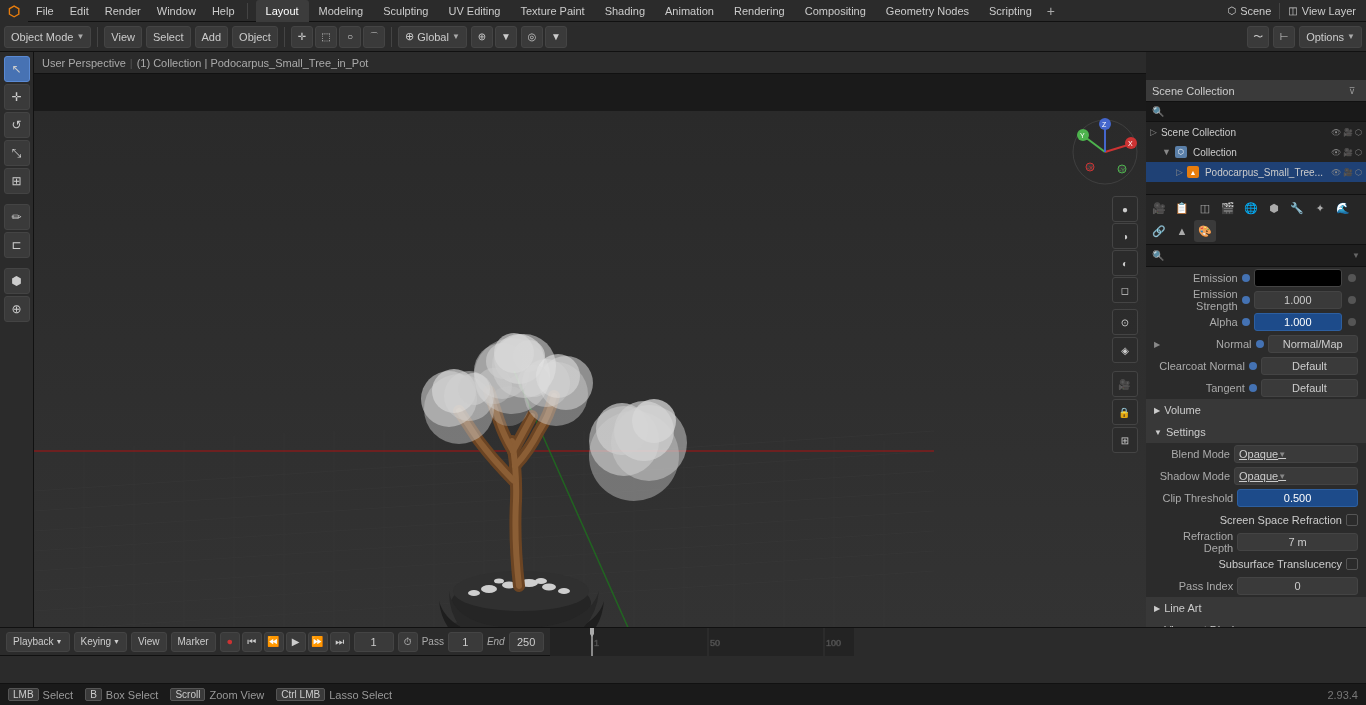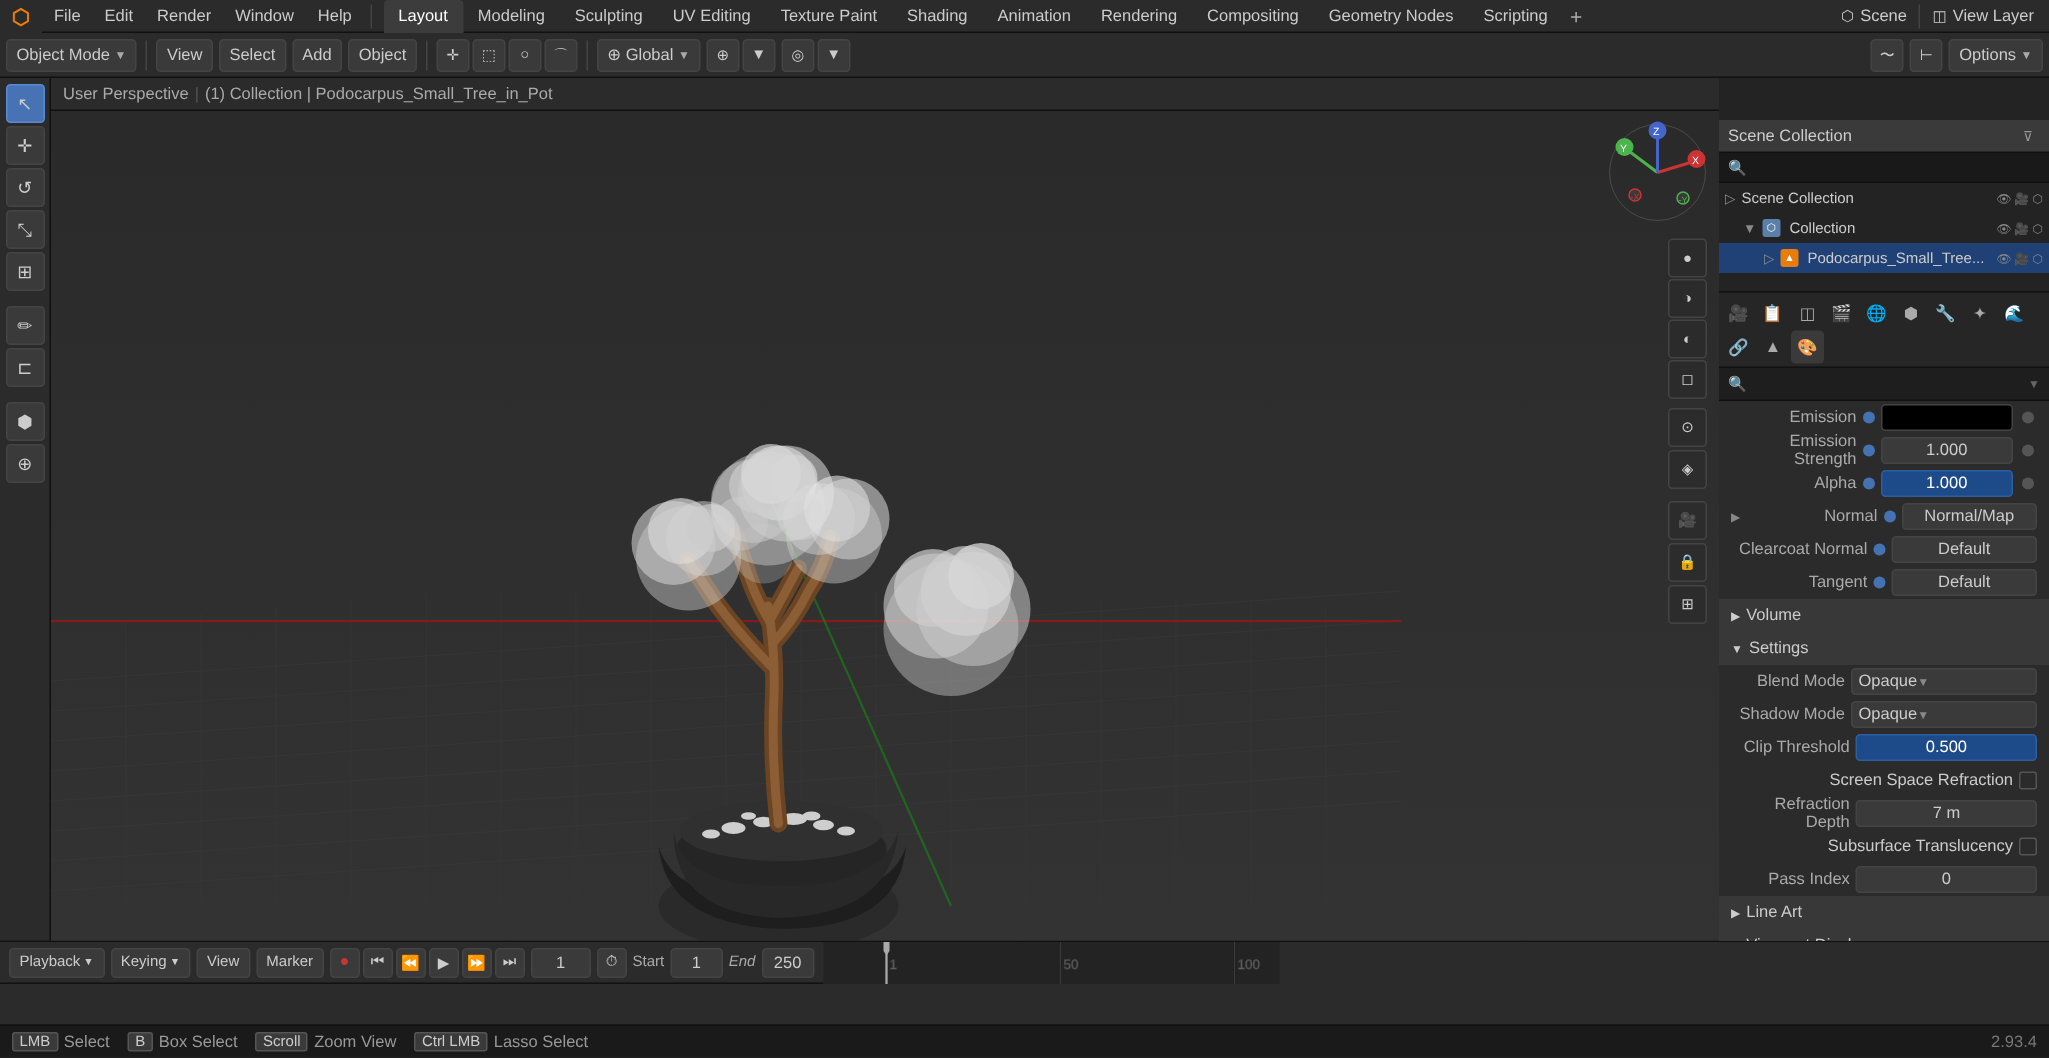--- a/index.html
+++ b/index.html
@@ -326,20 +326,21 @@
       background: #3a3a3a;
       border: 1px solid #444;
       border-radius: 3px;
       display: flex;
       align-items: center;
       justify-content: flex-start;
       padding: 0 4px;
       font-size: 11px;
       color: #ccc;
       cursor: pointer;
+      text-decoration: underline;
     }
     .prop-dropdown-arrow { font-size: 8px; color: #888; }
     .prop-checkbox {
       width: 12px; height: 12px;
       border: 1px solid #555;
       border-radius: 2px;
       background: #2b2b2b;
     }
     .prop-full-row {
       padding: 0 8px;
@@ -478,20 +479,21 @@
       display: flex;
       width: 100%;
       height: calc(705px - 22px - 30px - 56px - 22px);
       position: relative;
     }
     #viewport-area {
       flex: 1;
       display: flex;
       flex-direction: column;
       position: relative;
+      gap: 37px;
     }
     #viewport-breadcrumb {
       height: 22px;
       background: #2b2b2b;
       border-bottom: 1px solid #111;
       display: flex;
       align-items: center;
       padding: 0 8px;
       gap: 4px;
       font-size: 11px;
@@ -1007,21 +1009,21 @@
       <div class="tl-icon" style="color:#cc3333;">⏺</div>
       <div class="tl-icon">⏮</div>
       <div class="tl-icon">⏪</div>
       <div class="tl-icon">▶</div>
       <div class="tl-icon">⏩</div>
       <div class="tl-icon">⏭</div>
     </div>
     <div class="frame-field">1</div>
     <div class="tl-right">
       <div class="tl-icon">⏱</div>
-      <span style="color:#aaa;font-size:10px;">Start</span>
+      <span style="color:#aaa;font-size:10px;">Pass</span>
       <div class="range-field">1</div>
       <span style="color:#aaa;font-size:10px;font-style:italic;">End</span>
       <div class="range-field">250</div>
     </div>
   </div>
 
   <div id="timeline-ruler">
     <svg width="100%" height="28">
       <rect width="100%" height="28" fill="#232323"></rect>
 

